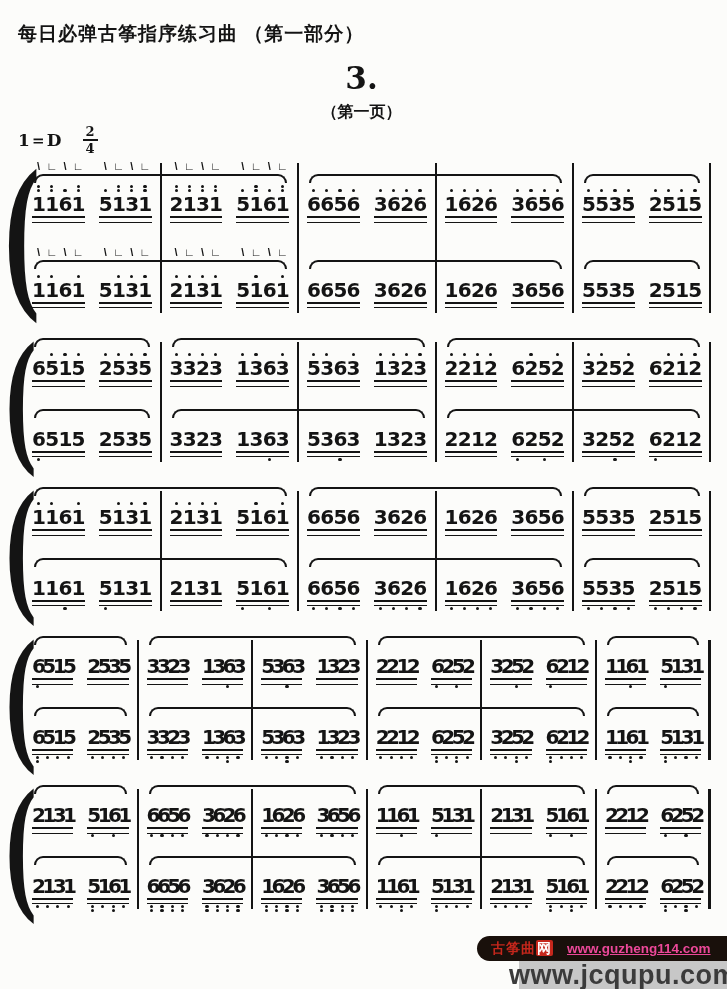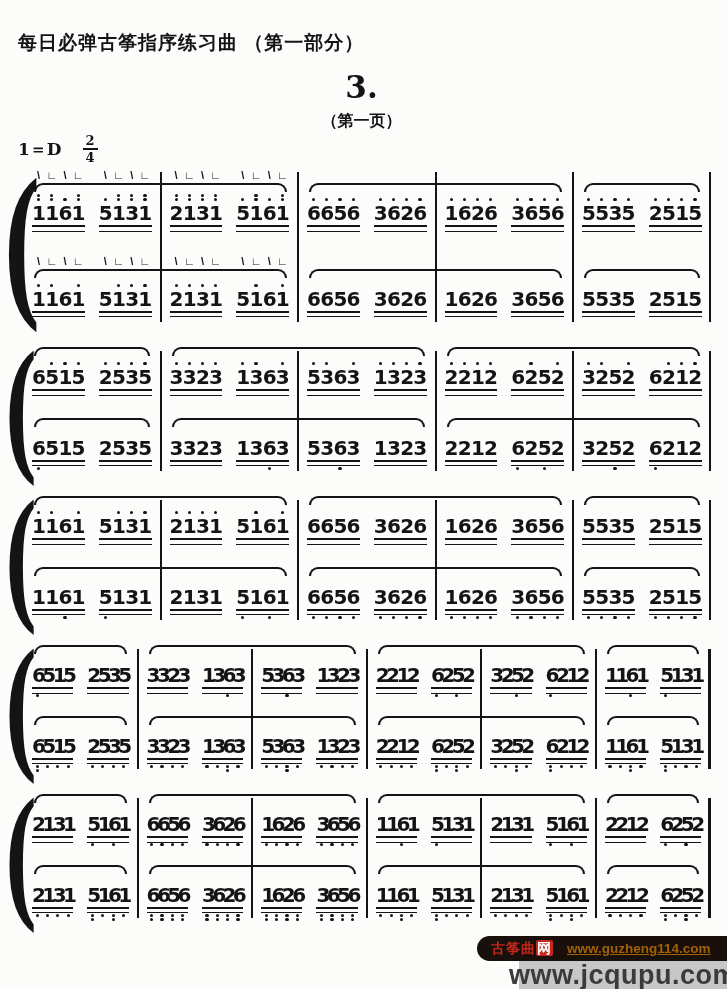--- a/index.html
+++ b/index.html
@@ -1,21 +1,21 @@
 <!DOCTYPE html>
 <html><head>
 <meta charset="utf-8">
 <style>
   html,body{margin:0;padding:0;background:#e8e8e8;}
   .page{position:relative;width:727px;height:989px;background:#fcfcfa;overflow:hidden;
         font-family:"Liberation Sans",sans-serif;color:#141414;margin:0 auto;}
   .sheet{position:absolute;left:0;top:0;right:0;bottom:0;padding:10px 16px 0 12px;box-sizing:border-box;}
 
   
-  .title{font-size:19px;font-weight:bold;letter-spacing:1px;margin:20px 0 0 6px;}
+  .title{font-size:19px;font-weight:bold;letter-spacing:1px;margin:11px 0 0 6px;}
   .piece-no{font-family:"DejaVu Serif",serif;font-size:31px;font-weight:bold;text-align:center;margin-top:16px;line-height:1;}
   .page-note{font-size:16px;font-weight:bold;text-align:center;margin-top:8px;}
   .keyrow{font-family:"DejaVu Serif",serif;font-size:17px;font-weight:bold;margin:4px 0 0 6px;display:flex;align-items:center;gap:21px;height:26px;}
   .frac{display:inline-block;text-align:center;font-size:13px;line-height:1;vertical-align:middle;}
   .frac .fn{display:block;border-bottom:2px solid #141414;padding:0 3px 1px;}
   .frac .fd{display:block;padding-top:1px;}
 
   
   .systems{display:flex;flex-direction:column;gap:21px;margin-top:6px;}
   .system{display:flex;align-items:stretch;}
@@ -48,21 +48,21 @@
   .dots.below .dcol{justify-content:flex-start;}
   .dot{width:3.2px;height:3.2px;border-radius:50%;background:#141414;margin:.7px 0;flex:0 0 auto;}
   .digits{font-family:"DejaVu Sans",sans-serif;font-weight:bold;font-size:20px;line-height:22px;text-align:center;}
   .dlines{height:3.5px;border-top:2px solid #141414;border-bottom:1.6px solid #141414;margin-top:1px;}
 
   
   .wm1{position:absolute;right:0;bottom:28px;width:250px;height:25px;background:#19100b;
        border-radius:13px 0 0 13px;display:flex;align-items:center;padding-left:14px;box-sizing:border-box;gap:14px;cursor:pointer;}
   .wm1 .zh{color:#c5271c;font-weight:bold;font-size:14px;letter-spacing:1px;}
   .wm1 .zh b{background:#c5271c;color:#fff;border-radius:2px;padding:0 1px;font-weight:bold;}
-  .wm1 .url{color:#a16207;font-weight:bold;font-size:13.5px;text-decoration:underline;}
+  .wm1 .url{color:#ec4899;font-weight:bold;font-size:13.5px;text-decoration:underline;}
   .wm2{position:absolute;right:0;bottom:0;width:208px;height:28px;background:#c7c7c7;
        display:flex;align-items:center;justify-content:center;cursor:pointer;}
   .wm2 .url{color:#3b3b3b;font-size:27px;font-weight:bold;letter-spacing:.5px;}
 </style>
 </head>
 <body>
 
 <div class="page">
   <div class="sheet">
     <div class="title">每日必弹古筝指序练习曲 （第一部分）</div>

